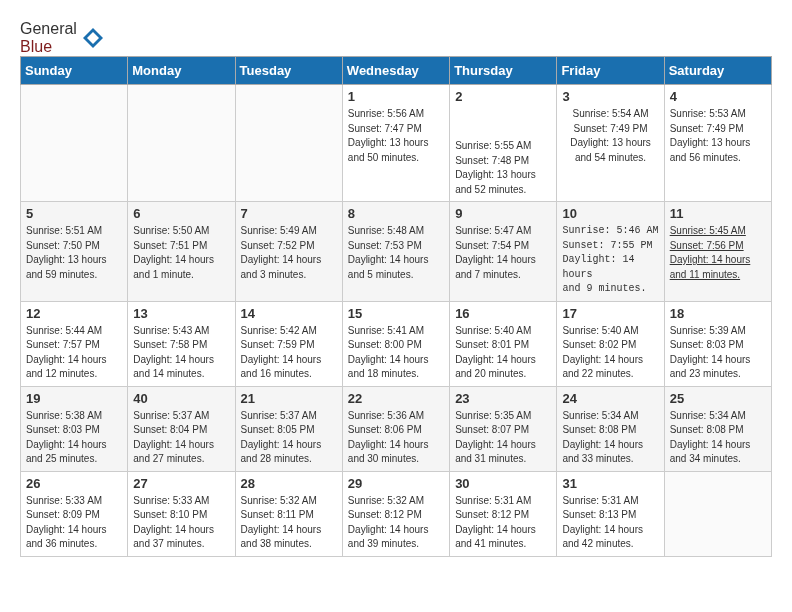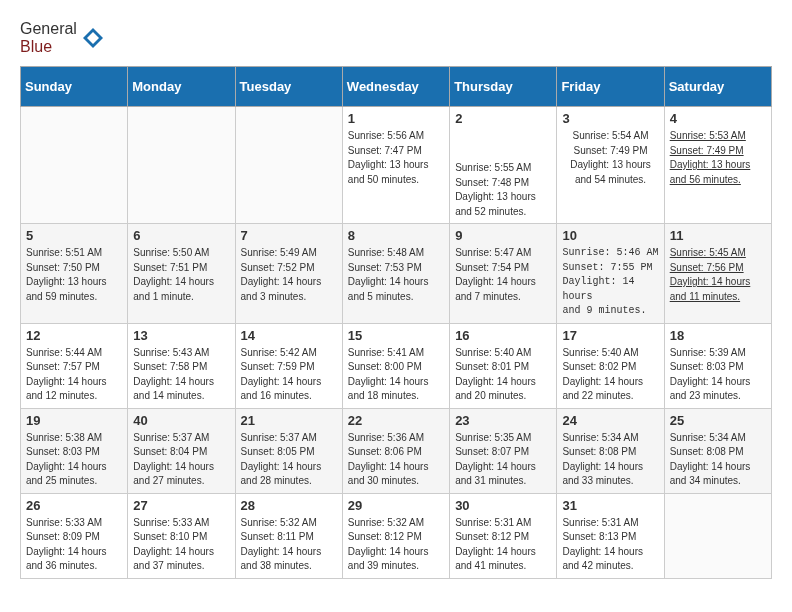--- a/index.html
+++ b/index.html
@@ -7,21 +7,20 @@
       font-family: Arial, sans-serif;
       background: #fff;
       width: 792px;
       min-height: 612px;
       padding: 20px;
     }
     .header {
       display: flex;
       justify-content: space-between;
       align-items: flex-start;
-      margin-bottom: 10px;
     }
     .logo {
       display: flex;
       align-items: center;
     }
     .logo-general { color: #333; }
     .logo-blue { color: #7f1d1d; }
     .logo-icon {
       width: 28px;
       height: 28px;
@@ -42,21 +41,21 @@
     table {
       width: 100%;
       border-collapse: collapse;
       table-layout: fixed;
     }
     thead tr th {
       background-color: #1a6faf;
       color: #fff;
       font-size: 13px;
       font-weight: bold;
-      padding: 12px 4px;
+      padding: 6px 4px;
       text-align: left;
       border: 1px solid #aaa;
     }
     tbody tr td {
       border: 1px solid #ccc;
       vertical-align: top;
       padding: 4px 5px;
       font-size: 11px;
       color: #333;
       height: 80px;
@@ -133,21 +132,21 @@
         </td>
         <td>
           <span class="day-number">3</span>
           <div class="cell-content" style="white-space: pre-line; text-align: center;">Sunrise: 5:54 AM
 Sunset: 7:49 PM
 Daylight: 13 hours
 and 54 minutes.</div>
         </td>
         <td>
           <span class="day-number">4</span>
-          <div class="cell-content" style="white-space: pre-line; text-decoration: underline;">Sunrise: 5:53 AM
+          <div class="cell-content" style="white-space: pre-line;">Sunrise: 5:53 AM
 Sunset: 7:49 PM
 Daylight: 13 hours
 and 56 minutes.</div>
         </td>
       </tr>
       <tr>
         <td>
           <span class="day-number">5</span>
           <div class="cell-content" style="white-space: pre-line;">Sunrise: 5:51 AM
 Sunset: 7:50 PM

